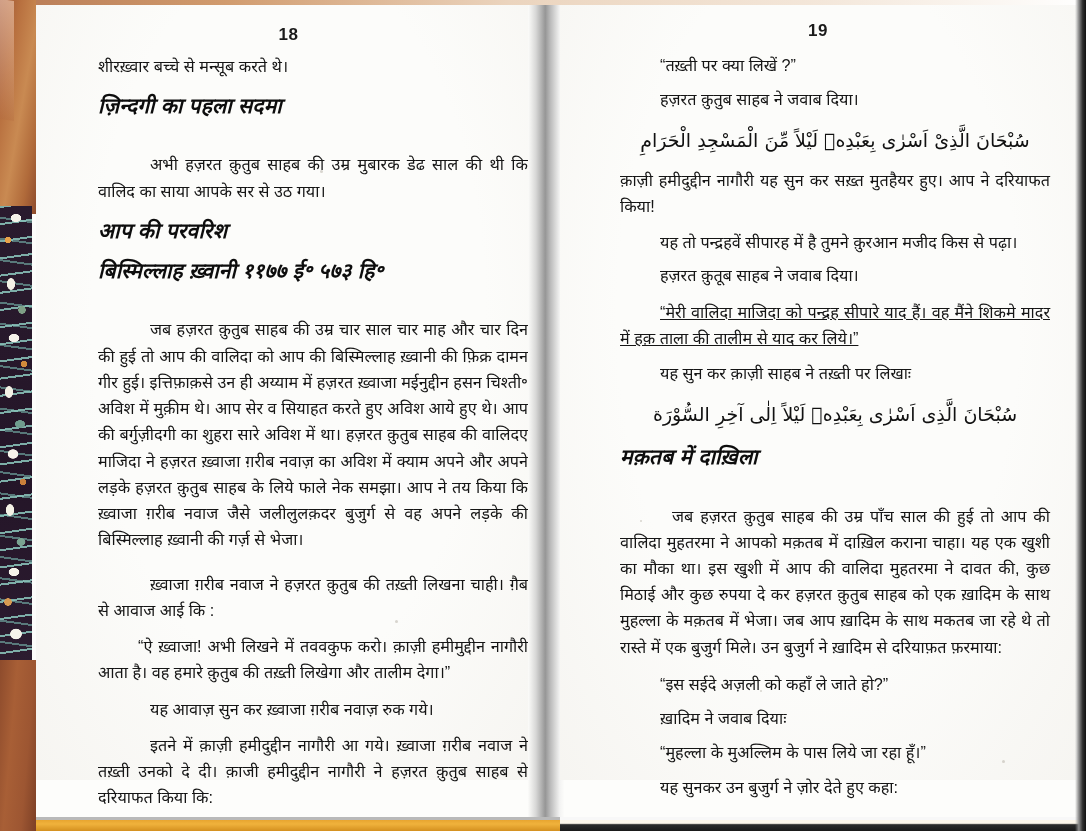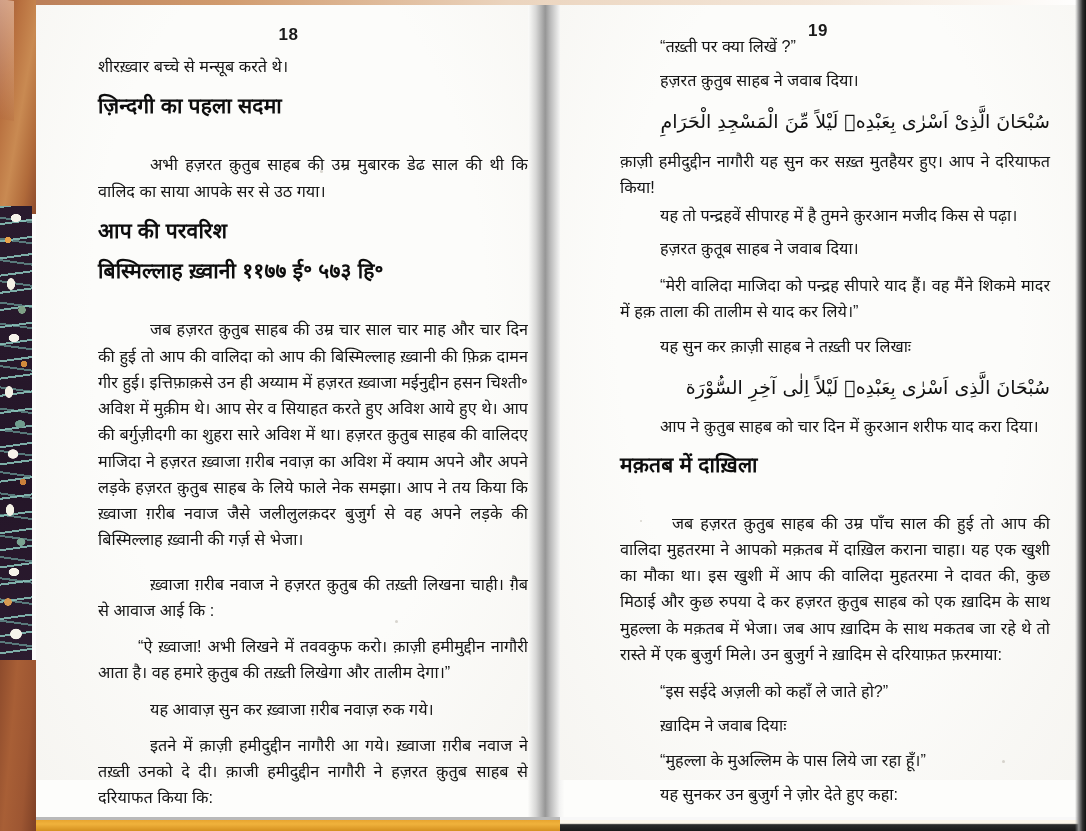--- a/index.html
+++ b/index.html
@@ -112,48 +112,49 @@
     letter-spacing: .5px;
   }
 
   .content {
     position: absolute;
     left: 0; right: 0;
     font-family: "Liberation Sans", "DejaVu Sans", sans-serif;
     color: #141414;
   }
   .left .content  { left: 62px; width: 430px; top: 48px; }
-  .right .content { left: 60px; width: 430px; top: 28px; }
+  .right .content { left: 60px; width: 430px; top: 47px; }
 
   h2.section {
     font-size: 21px;
     font-weight: 700;
     margin: 14px 0 4px 0;
     color: #0d0d0d;
     letter-spacing: .2px;
     line-height: 1.25;
+    font-style: italic;
   }
   h2.section.tight { margin-top: 12px; }
 
   p.para {
     font-size: 16.2px;
     line-height: 1.62;
     margin: 0 0 2px 0;
     text-align: justify;
     text-justify: inter-word;
     color: #151515;
   }
   p.para.indent { text-indent: 52px; margin-top: 32px; }
   p.para.quote  { text-indent: 40px; }
   p.para.noindent { text-indent: 0; }
 
   .arabic {
     font-family: "DejaVu Sans", sans-serif;
     direction: rtl;
-    text-align: right;
+    text-align: center;
     font-size: 19px;
     line-height: 1.9;
     margin: 10px 0 8px 0;
     color: #111;
   }
   .speck{
     position:absolute;
     background:#b9b4ab;
     border-radius:50%;
     opacity:.55;
@@ -189,26 +190,25 @@
   <div class="gutter"></div>
 
   <div class="page right">
     <div class="page-paper-tint"></div>
     <div class="folio" style="margin-top:16px;">19</div>
     <div class="content">
       <p class="para quote">“तख़्ती पर क्या लिखें ?”</p>
       <p class="para quote" style="margin-top:8px;">हज़रत क़ुतुब साहब ने जवाब दिया।</p>
       <div class="arabic">سُبْحَانَ الَّذِىْ اَسْرٰى بِعَبْدِهٖ لَيْلاً مِّنَ الْمَسْجِدِ الْحَرَامِ</div>
       <p class="para noindent">क़ाज़ी हमीदुद्दीन नागौरी यह सुन कर सख़्त मुतहैयर हुए। आप ने दरियाफत किया!</p>
-      <p class="para quote" style="margin-top:2px;">यह तो पन्द्रहवें सीपारह में है तुमने क़ुरआन मजीद किस से पढ़ा।</p>
+      <p class="para quote" style="margin-top:10px;">यह तो पन्द्रहवें सीपारह में है तुमने क़ुरआन मजीद किस से पढ़ा।</p>
       <p class="para quote" style="margin-top:7px;">हज़रत क़ुतूब साहब ने जवाब दिया।</p>
-      <p class="para quote" style="margin-top:10px;">“मेरी वालिदा माजिदा को पन्द्रह सीपारे याद हैं। वह मैंने शिकमे मादर में हक़ ताला की तालीम से याद कर लिये।”</p>
+      <p class="para quote" style="margin-top:10px;text-decoration:underline;">“मेरी वालिदा माजिदा को पन्द्रह सीपारे याद हैं। वह मैंने शिकमे मादर में हक़ ताला की तालीम से याद कर लिये।”</p>
       <p class="para quote" style="margin-top:9px;">यह सुन कर क़ाज़ी साहब ने तख़्ती पर लिखाः</p>
       <div class="arabic">سُبْحَانَ الَّذِى اَسْرٰى بِعَبْدِهٖ لَيْلاً اِلٰى آخِرِ السُّوْرَة</div>
-      <p class="para quote">आप ने क़ुतुब साहब को चार दिन में क़ुरआन शरीफ याद करा दिया।</p>
       <h2 class="section tight">मक़तब में दाख़िला</h2>
       <p class="para indent">जब हज़रत क़ुतुब साहब की उम्र पाँच साल की हुई तो आप की वालिदा मुहतरमा ने आपको मक़तब में दाख़िल कराना चाहा। यह एक खुशी का मौका था। इस खुशी में आप की वालिदा मुहतरमा ने दावत की, कुछ मिठाई और कुछ रुपया दे कर हज़रत क़ुतुब साहब को एक ख़ादिम के साथ मुहल्ला के मक़तब में भेजा। जब आप ख़ादिम के साथ मकतब जा रहे थे तो रास्ते में एक बुजुर्ग मिले। उन बुजुर्ग ने ख़ादिम से दरियाफ़त फ़रमाया:</p>
       <p class="para quote" style="margin-top:11px;">“इस सईदे अज़ली को कहाँ ले जाते हो?”</p>
       <p class="para quote" style="margin-top:8px;">ख़ादिम ने जवाब दियाः</p>
       <p class="para quote" style="margin-top:8px;">“मुहल्ला के मुअल्लिम के पास लिये जा रहा हूँ।”</p>
       <p class="para quote" style="margin-top:8px;">यह सुनकर उन बुजुर्ग ने ज़ोर देते हुए कहा:</p>
     </div>
   </div>
 
   <div class="bottom-cover"></div>

